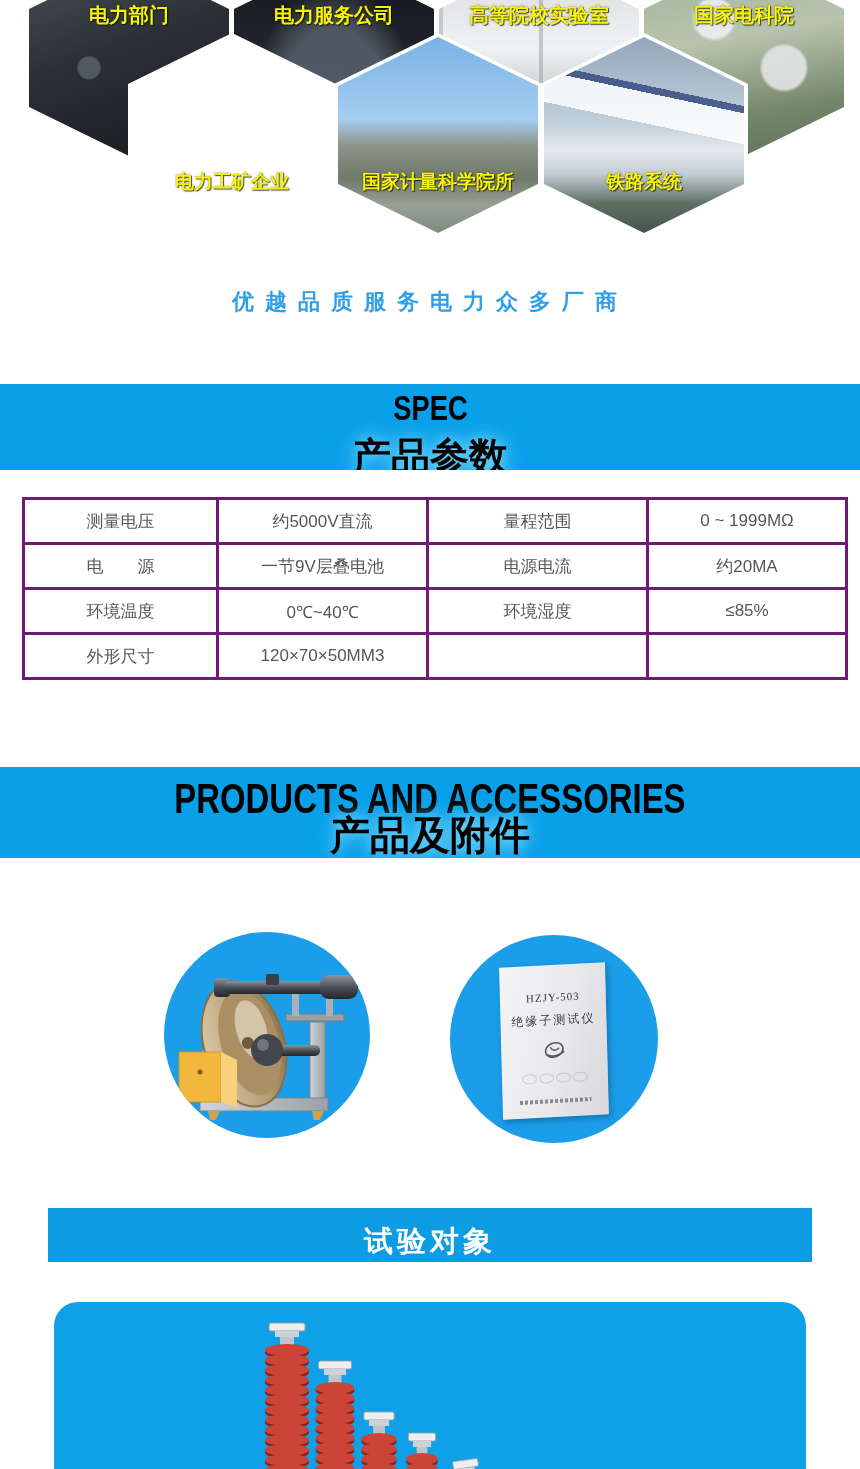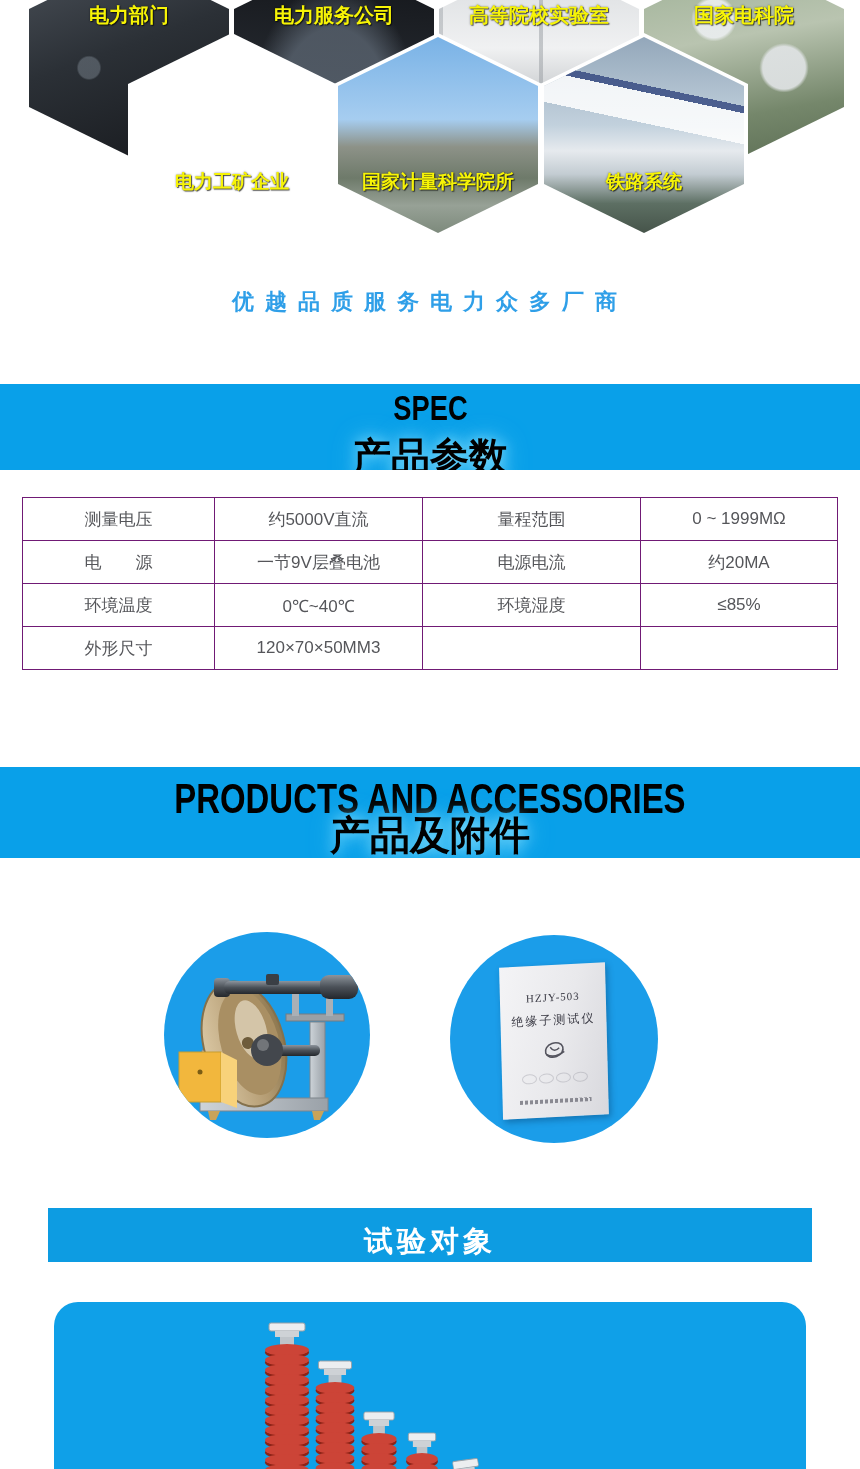--- a/index.html
+++ b/index.html
@@ -82,21 +82,21 @@
     position:absolute;left:48px;top:1208px;width:764px;height:54px;background:#0d9ce2;
     display:flex;align-items:flex-end;justify-content:center;
   }
   .banner-test span{color:#fff;font-size:29px;font-weight:bold;letter-spacing:4px;}
   
   .spec-table{
     position:absolute;left:22px;top:497px;border-collapse:collapse;
     table-layout:fixed;width:811px;
   }
   .spec-table td{
-    border:1px solid #701a75;height:42px;text-align:center;vertical-align:middle;
+    border:3px solid #701a75;height:42px;text-align:center;vertical-align:middle;
     font-size:17px;color:#55565a;white-space:pre;padding:0;
   }
   .c1{width:191px;}.c2{width:207px;}.c3{width:217px;}.c4{width:196px;}
   
   .circle{position:absolute;border-radius:50%;background:#1b9de9;overflow:hidden;}
   .circle1{left:164px;top:932px;width:206px;height:206px;}
   .circle2{left:450px;top:935px;width:208px;height:208px;display:flex;align-items:center;justify-content:center;}
   .booklet{
     width:106px;height:152px;margin-top:4px;
     background:linear-gradient(105deg,#f4f4f6 0%,#e9e9ec 55%,#d8d8dd 100%);

